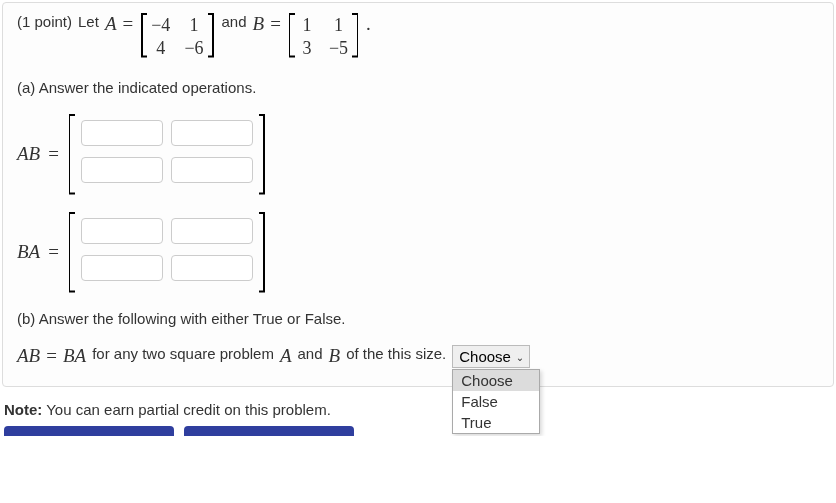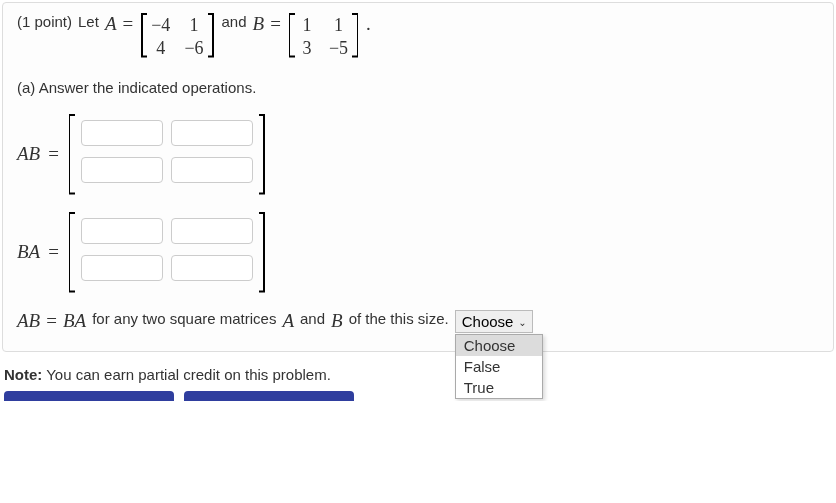--- a/index.html
+++ b/index.html
@@ -212,26 +212,27 @@
       <span class="cells">
         <input class="minput" style="">
         <input class="minput" style="">
         <input class="minput" style="">
         <input class="minput" style="">
       </span>
       <span class="bracket right" style="height:80px"></span>
     </span>
   </div>
 
+  <div class="section-gap">(b) Answer the following with either True or False.</div>
 
   <div class="row-inline section-gap">
     <span class="mathvar">AB</span>
     <span class="mathop">=</span>
     <span class="mathvar">BA</span>
-    <span>for any two square matrices</span>
+    <span>for any two square problem</span>
     <span class="mathvar">A</span>
     <span>and</span>
     <span class="mathvar">B</span>
     <span>of the this size.</span>
 
     <span class="select-wrap">
       <select class="choose">
         <option>Choose</option>
         <option>True</option>
         <option>False</option>

